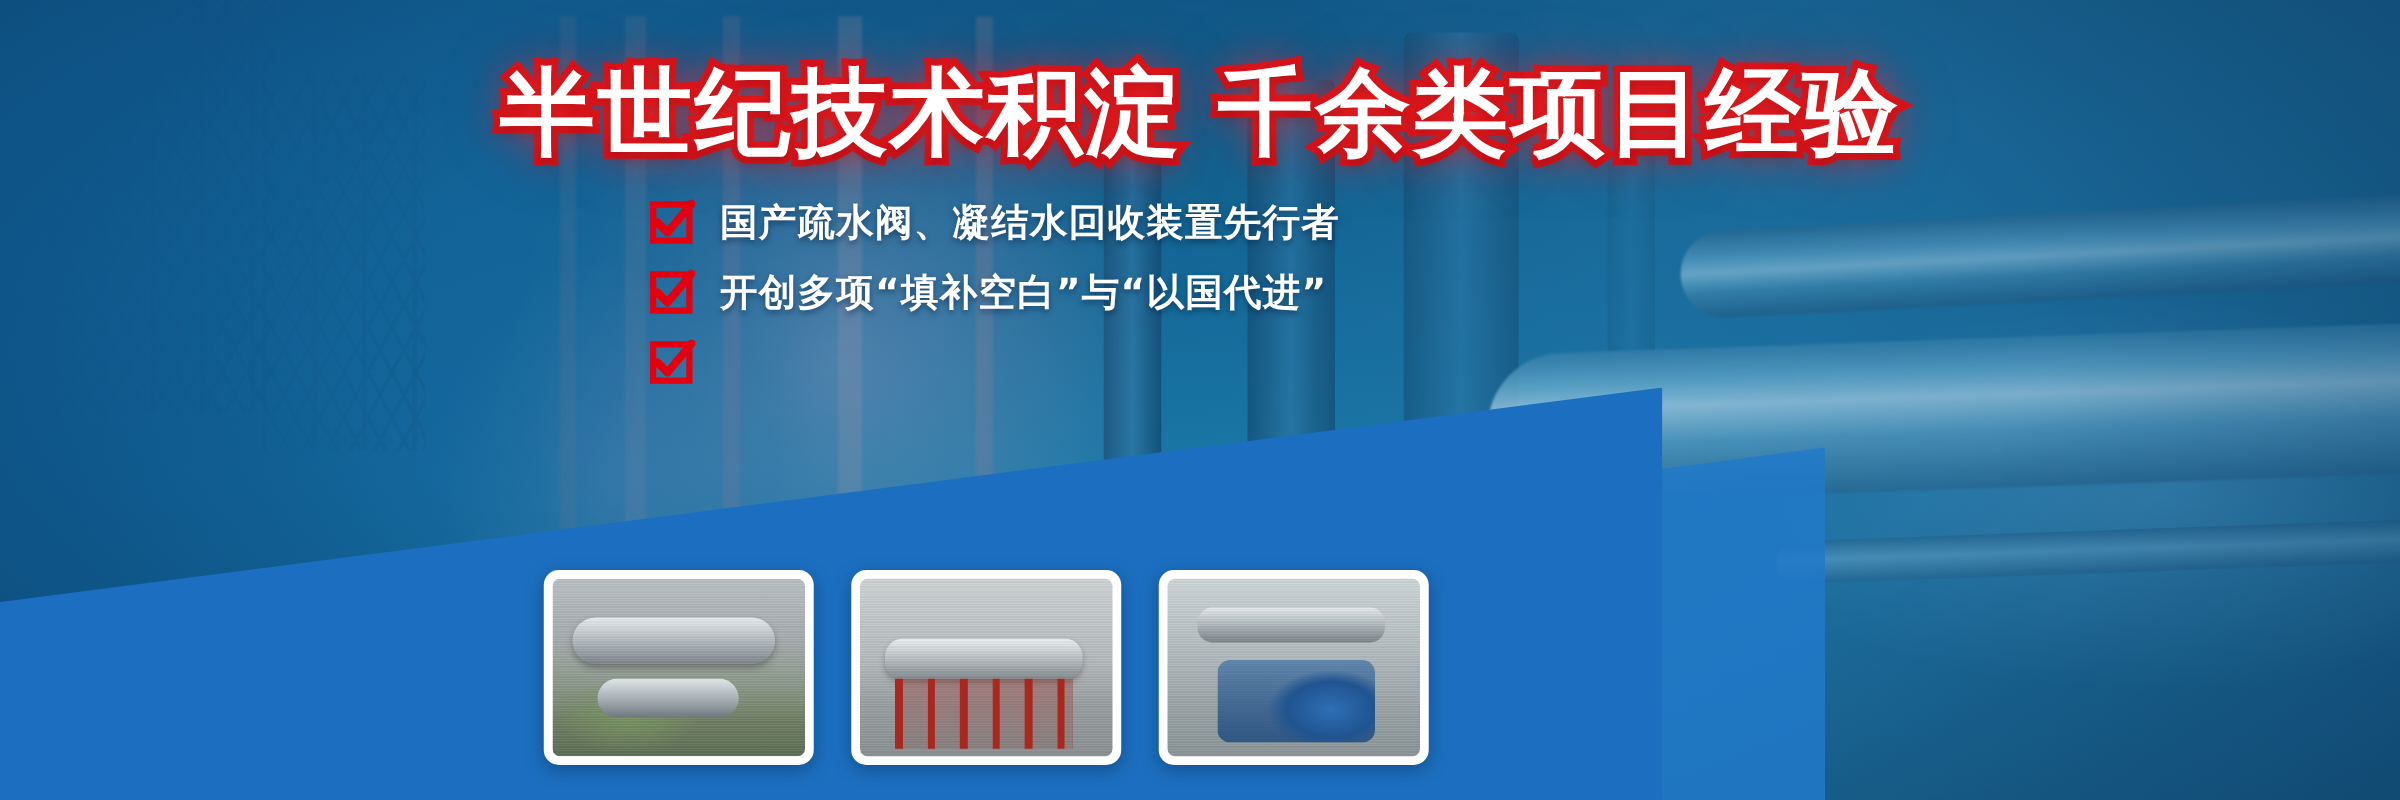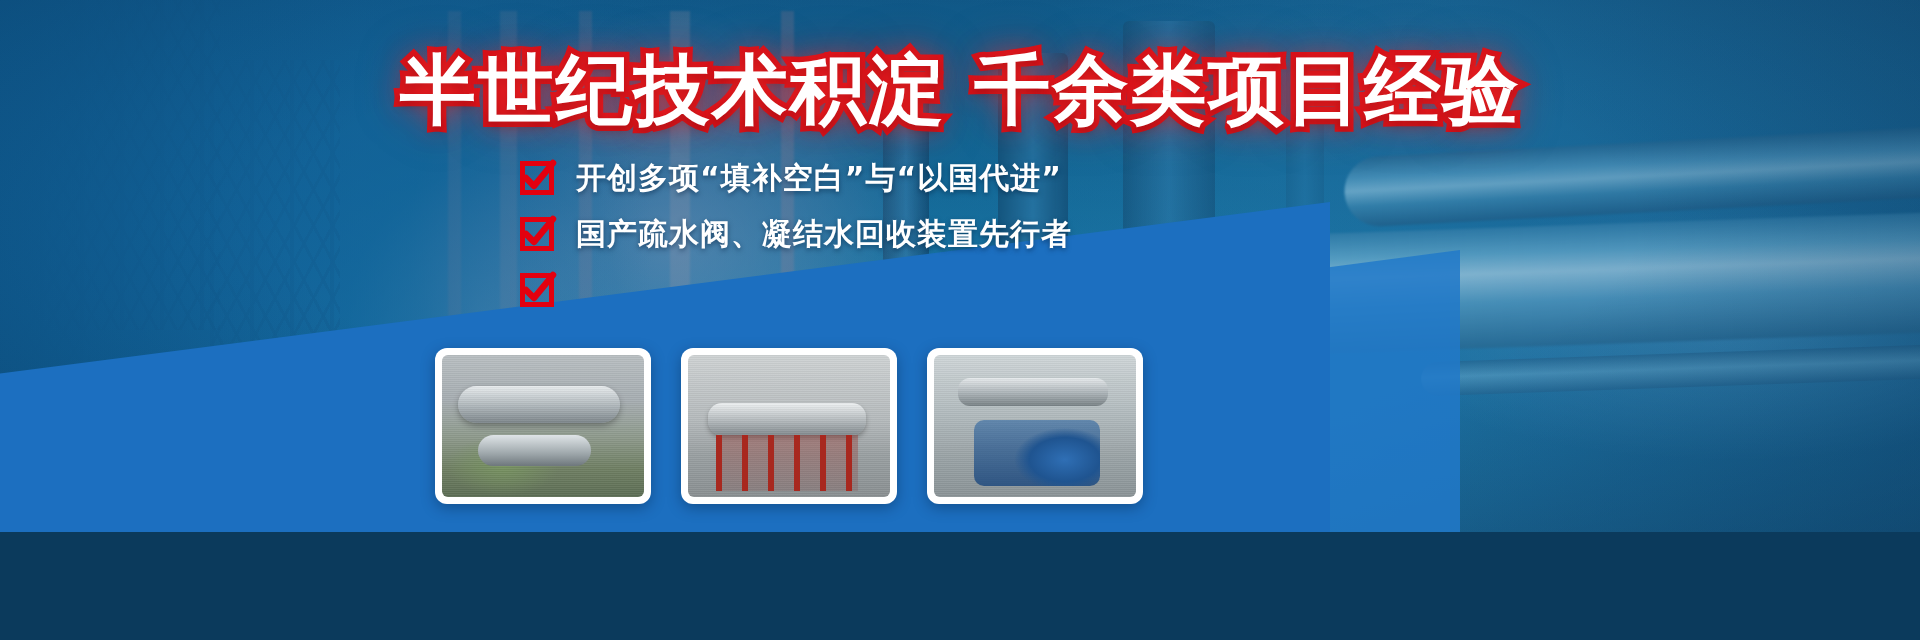--- a/index.html
+++ b/index.html
@@ -1,20 +1,20 @@
 <!DOCTYPE html>
 <html><head>
 <meta charset="utf-8">
 <style>
   * { margin:0; padding:0; box-sizing:border-box; }
   html,body { width:1920px; height:640px; overflow:hidden; background:#0b3a5c; }
   body { font-family:"Liberation Sans","DejaVu Sans",sans-serif; }
 
   #banner {
-    position:relative; width:1920px; height:532px; overflow:hidden;padding-left:12px;
+    position:relative; width:1920px; height:640px; overflow:hidden;padding-left:12px;
   }
 
   
   .bg-base {
     position:absolute; inset:0;
     background:
       linear-gradient(180deg,#0e4f7d 0%, #12628f 30%, #1b7aa8 60%, #1d6f9e 100%);
   }
   
   .bg-pipes {
@@ -247,31 +247,31 @@
 
   <div class="bullets">
 
     <div class="bullet">
       <span class="cbox">
         <svg viewBox="0 0 34 34">
           <rect x="2.5" y="2.5" width="29" height="29" fill="none" stroke="#e3000f" stroke-width="5"></rect>
           <path d="M6 17 L14 25 L33 2" fill="none" stroke="#e3000f" stroke-width="6.5" stroke-linecap="round" stroke-linejoin="round"></path>
         </svg>
       </span>
-      <span class="btext">开创多项“填补空白”与“以国代进”</span>
+      <span class="btext">国产疏水阀、凝结水回收装置先行者</span>
     </div>
 
     <div class="bullet">
       <span class="cbox">
         <svg viewBox="0 0 34 34">
           <rect x="2.5" y="2.5" width="29" height="29" fill="none" stroke="#e3000f" stroke-width="5"></rect>
           <path d="M6 17 L14 25 L33 2" fill="none" stroke="#e3000f" stroke-width="6.5" stroke-linecap="round" stroke-linejoin="round"></path>
         </svg>
       </span>
-      <span class="btext">国产疏水阀、凝结水回收装置先行者</span>
+      <span class="btext">开创多项“填补空白”与“以国代进”</span>
     </div>
 
     <div class="bullet">
       <span class="cbox">
         <svg viewBox="0 0 34 34">
           <rect x="2.5" y="2.5" width="29" height="29" fill="none" stroke="#e3000f" stroke-width="5"></rect>
           <path d="M6 17 L14 25 L33 2" fill="none" stroke="#e3000f" stroke-width="6.5" stroke-linecap="round" stroke-linejoin="round"></path>
         </svg>
       </span>
     </div>

